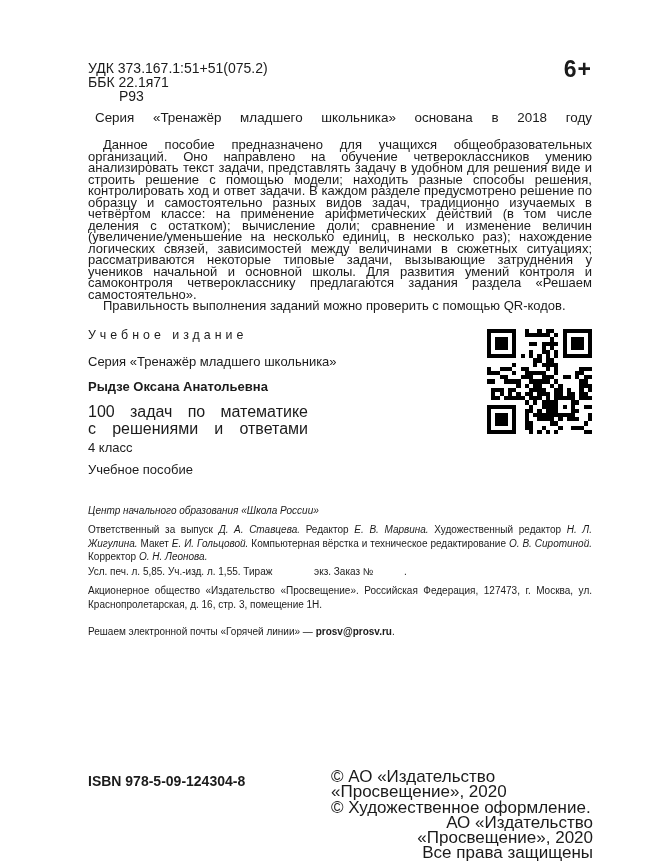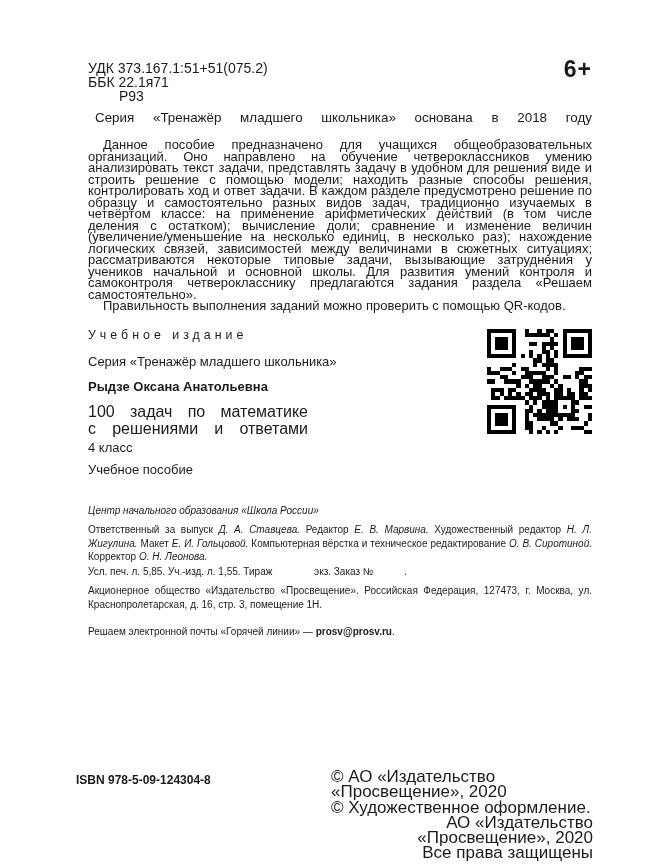--- a/index.html
+++ b/index.html
@@ -50,22 +50,22 @@
   }
   .center-line { font-style: italic; margin-bottom: 5px; }
   .credits { margin: 0; text-align: justify; line-height: 13.6px; }
   .it { font-style: italic; }
   .print1 { margin-top: 14px; }
   .print2 { margin-top: 1px; }
   .publisher { margin: 5px 0 0 0; text-align: justify; }
   .email { margin: 13px 0 0 0; }
   .email b { font-weight: 700; }
   .isbn {
-    position: absolute; left: 76px; top: 773px;
-    font-size: 12px; font-weight: 700;
+    position: absolute; left: 88px; top: 773px;
+    font-size: 14px; font-weight: 700;
   }
   .copyrights {
     position: absolute; left: 331px; top: 769px; width: 262px;
     font-size: 17px; line-height: 15.3px;
   }
   .copyrights .ind { padding-left: 15px; text-align: right; }
 </style>
 </head>
 <body>
 

